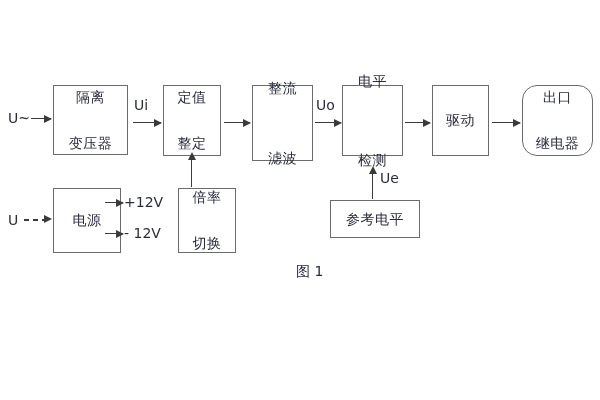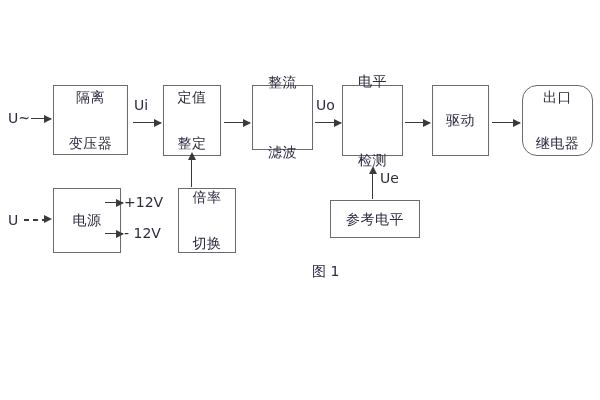--- a/index.html
+++ b/index.html
@@ -121,21 +121,21 @@
   <div class="lbl" style="left:134px; top:98px;">Ui</div>
   <div class="arrow-h" style="left:133px; top:122px; width:28px;"></div>
 
   <div class="block" style="left:163px; top:85px; width:58px; height:71px;">
     <span class="ln">定值</span>
     <span class="ln">整定</span>
   </div>
 
   <div class="arrow-h" style="left:224px; top:122px; width:26px;"></div>
 
-  <div class="block" style="left:252px; top:85px; width:61px; height:65px;gap:24px;">
+  <div class="block" style="left:252px; top:85px; width:61px; height:76px;gap:24px;">
     <span class="ln">整流</span>
     <span class="ln">滤波</span>
   </div>
 
   <div class="lbl" style="left:316px; top:98px;">Uo</div>
   <div class="arrow-h" style="left:315px; top:122px; width:26px;"></div>
 
   <div class="block" style="left:342px; top:85px; width:61px; height:71px;gap:33px;">
     <span class="ln">电平</span>
     <span class="ln">检测</span>
@@ -174,15 +174,15 @@
 
   <div class="arrow-v" style="left:191px; top:160px; height:27px;"></div>
 
   <div class="block single" style="left:330px; top:200px; width:90px; height:38px;">
     <span class="ln">参考电平</span>
   </div>
 
   <div class="arrow-v" style="left:372px; top:174px; height:25px;"></div>
   <div class="lbl" style="left:380px; top:171px;">Ue</div>
 
-  <div id="caption" style="left:312px; top:263px;text-align:center;">图 1</div>
+  <div id="caption" style="left:296px; top:263px;text-align:center;">图 1</div>
 
 </div>
 
 </body></html>

